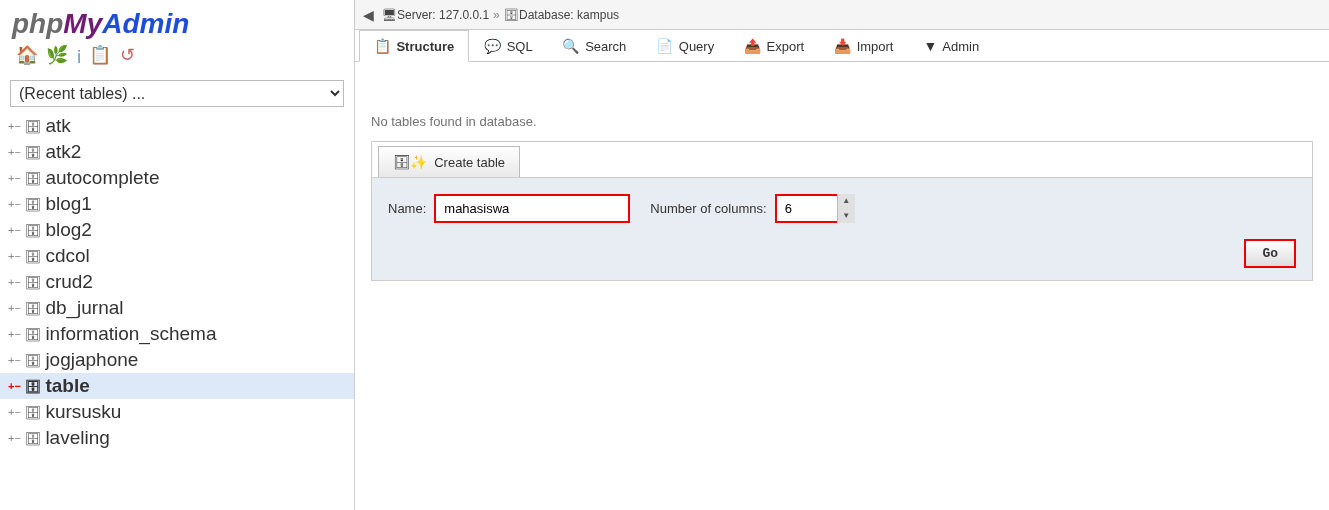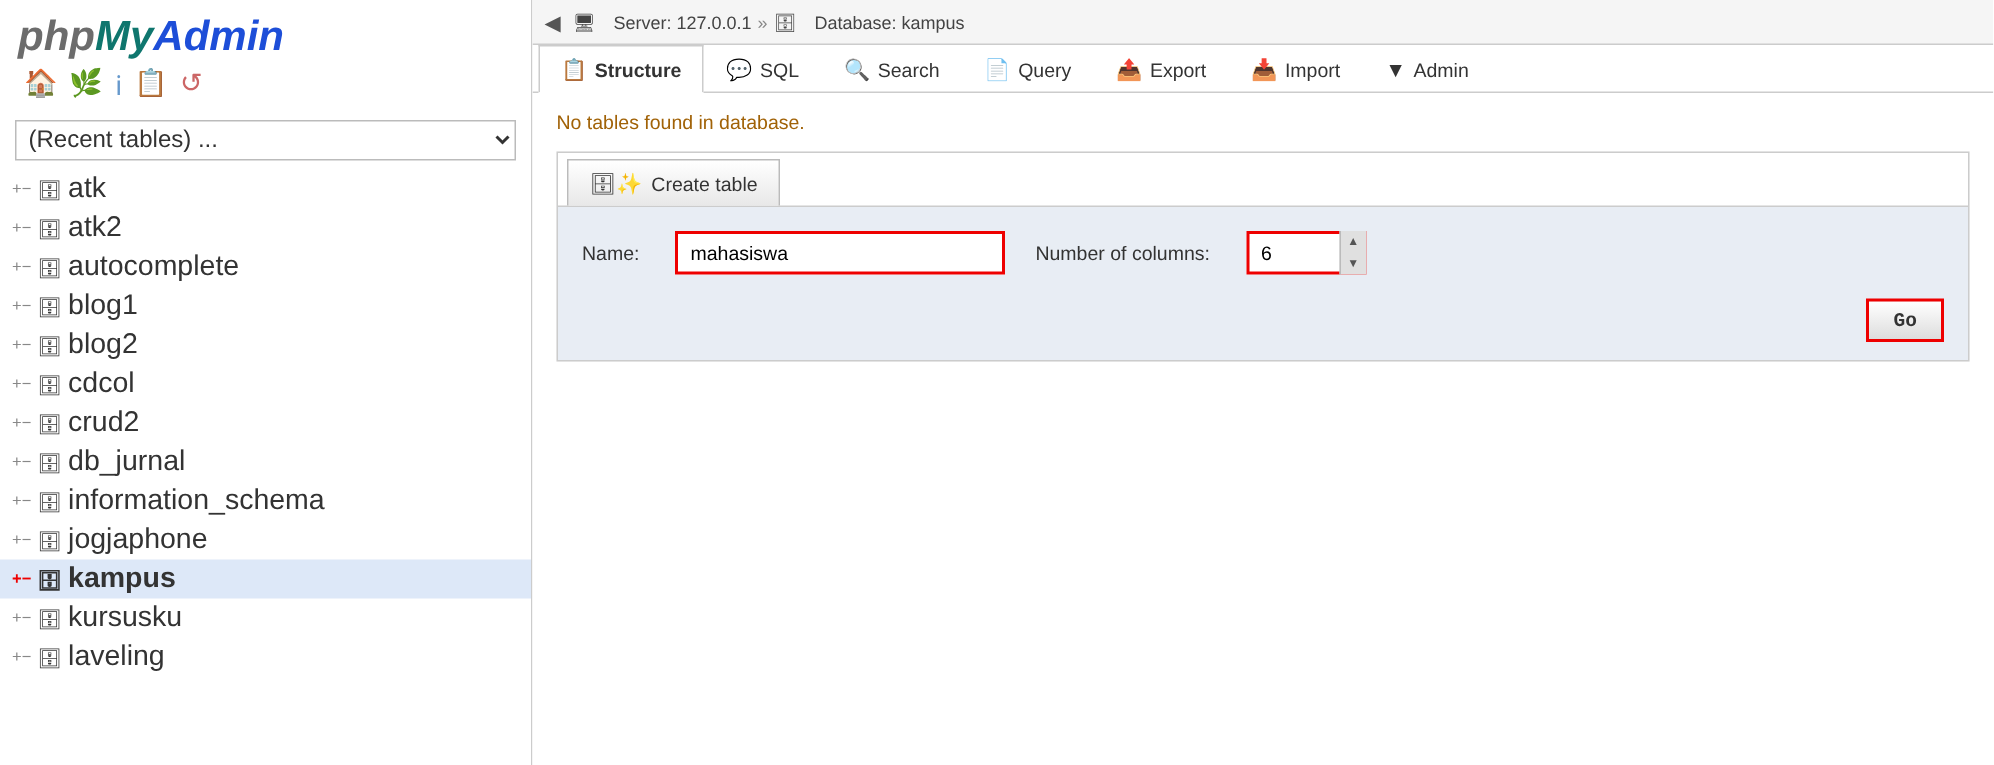--- a/index.html
+++ b/index.html
@@ -19,21 +19,21 @@
       padding: 10px 12px 6px 12px;
       background: #fff;
     }
     .logo-text {
       font-size: 28px;
       font-weight: bold;
       font-style: italic;
       line-height: 1;
     }
     .logo-php { color: #6c6c6c; }
-    .logo-my { color: #0f766e; }
+    .logo-my { color: #701a75; }
     .logo-admin { color: #1d4ed8; }
     .logo-icons {
       display: flex;
       gap: 8px;
       margin-top: 6px;
       padding-left: 4px;
     }
     .logo-icon {
       font-size: 18px;
     }
@@ -111,21 +111,21 @@
       height: 30px;
       font-size: 12px;
       color: #444;
     }
     .topbar-back {
       color: #555;
       cursor: pointer;
       margin-right: 8px;
       font-size: 14px;
     }
-    .topbar-path { font-size: 12px; margin-left: 12px; }
+    .topbar-path { font-size: 12px; }
     .topbar-sep { margin: 0 4px; color: #888; }
 
     
     .nav-tabs {
       display: flex;
       align-items: center;
       background: #fff;
       border-bottom: 1px solid #ccc;
       padding: 0 4px;
       gap: 0;
@@ -156,22 +156,23 @@
     
     .page-content {
       flex: 1;
       overflow-y: auto;
       padding: 12px 16px;
       background: #fff;
     }
 
     .no-tables-msg {
       font-size: 13px;
-      color: #a16207;
+      color: #737373;
       margin-bottom: 12px;
+      margin-top: 40px;
     }
 
     
     .create-table-box {
       border: 1px solid #ccc;
       background: #f8f8f8;
     }
     .create-table-header {
       background: #fff;
       border-bottom: 1px solid #ccc;
@@ -199,31 +200,31 @@
     }
     .form-row {
       display: flex;
       align-items: center;
       gap: 20px;
       margin-bottom: 16px;
     }
     .form-field {
       display: flex;
       align-items: center;
-      gap: 24px;
+      gap: 8px;
     }
     .form-label {
       font-size: 13px;
       color: #333;
     }
     .form-input-name {
       border: 2px solid #e00;
       padding: 5px 8px;
       font-size: 13px;
-      width: 220px;
+      width: 196px;
       background: #fff;
     }
     .form-input-cols {
       border: 2px solid #e00;
       padding: 5px 8px;
       font-size: 13px;
       width: 80px;
       background: #fff;
     }
     .spinner-wrap {
@@ -337,21 +338,21 @@
         <span class="sidebar-item-label">information_schema</span>
       </li>
       <li class="sidebar-item">
         <span class="expand-icons">+−</span>
         <span class="db-icon">🗄</span>
         <span class="sidebar-item-label">jogjaphone</span>
       </li>
       <li class="sidebar-item active">
         <span class="expand-icons" style="color:#e00;">+−</span>
         <span class="db-icon">🗄</span>
-        <span class="sidebar-item-label">kampus</span>
+        <span class="sidebar-item-label">table</span>
       </li>
       <li class="sidebar-item">
         <span class="expand-icons">+−</span>
         <span class="db-icon">🗄</span>
         <span class="sidebar-item-label">kursusku</span>
       </li>
       <li class="sidebar-item">
         <span class="expand-icons">+−</span>
         <span class="db-icon">🗄</span>
         <span class="sidebar-item-label">laveling</span>

